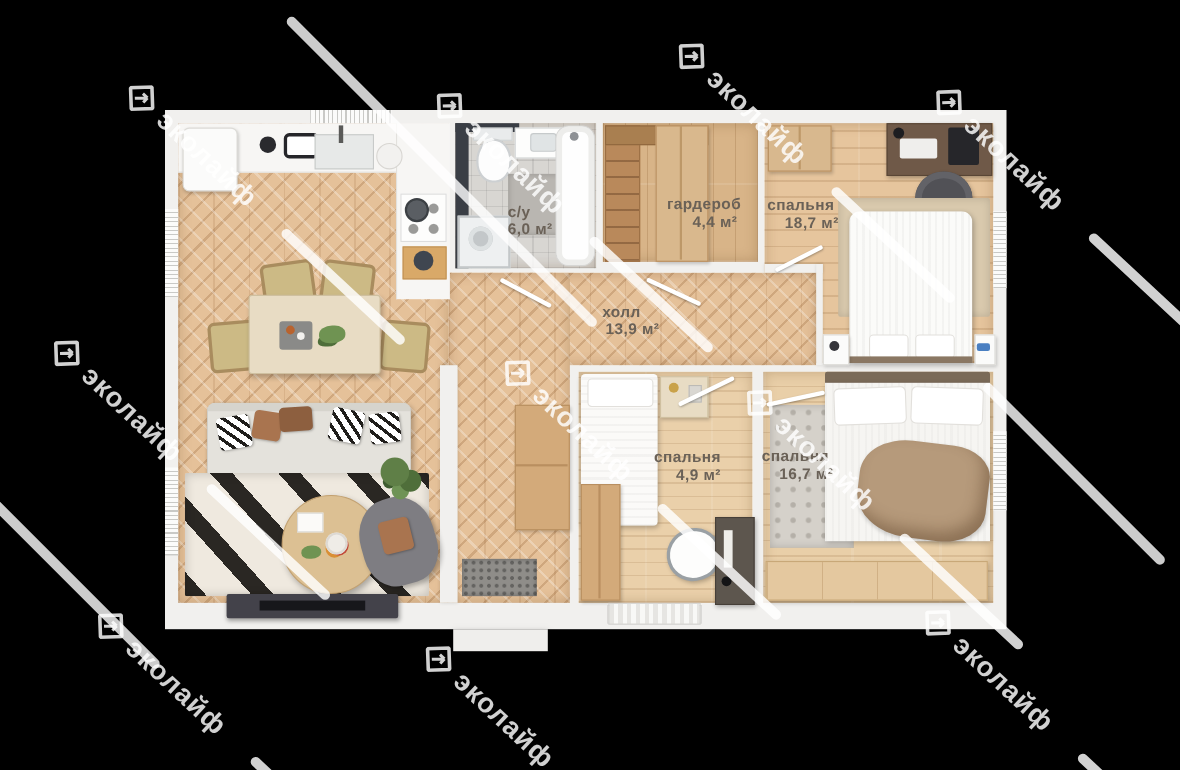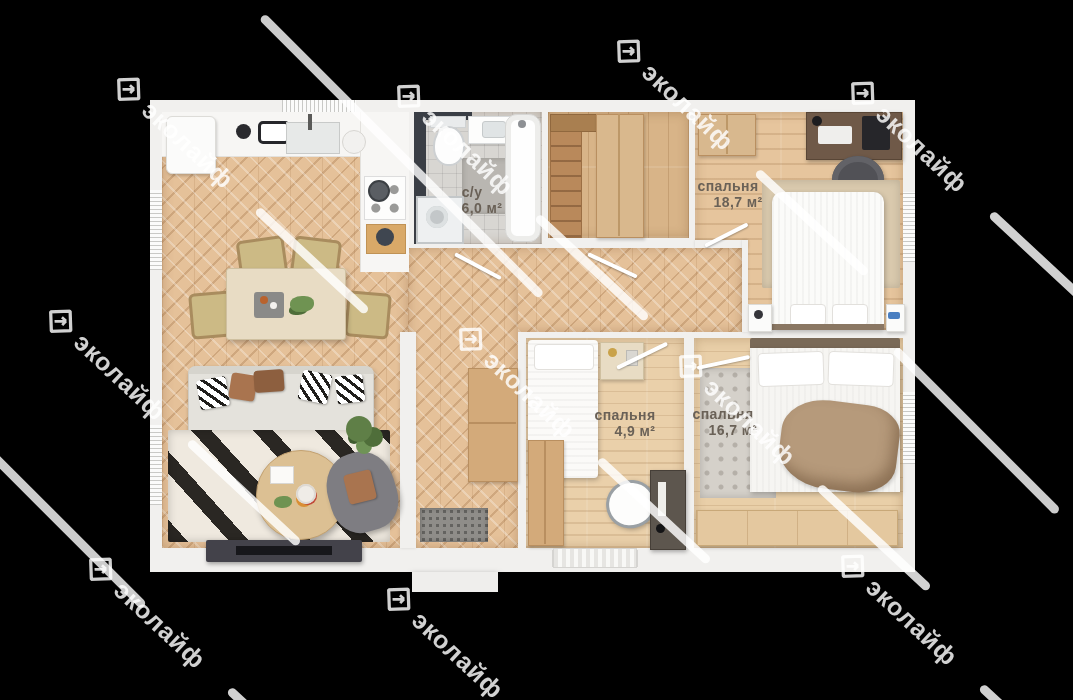--- a/index.html
+++ b/index.html
@@ -204,23 +204,31 @@
     <div class="win" style="left:753px;top:92px;width:12px;height:70px;"></div>
     <div class="win" style="left:753px;top:292px;width:12px;height:72px;"></div>
     <div class="rad" style="left:402px;top:450px;width:84px;height:15px;"></div>
     <div class="rad" style="left:404px;top:452px;width:80px;height:11px;border:none;opacity:.6;"></div>
     <div class="rad" style="left:405px;top:448px;width:82px;height:18px;left:403px;"></div>
 
     <div class="rlabel" style="left:282px;top:84px;width:80px;">
       <span>с/у</span>
       <span class="area">6,0 м²</span>
     </div>
+    <div class="rlabel" style="left:420px;top:77px;width:140px;">
+      <span>гардероб</span>
+      <span class="area">4,4 м²</span>
+    </div>
     <div class="rlabel" style="left:513px;top:78px;width:130px;">
       <span>спальня</span>
       <span class="area">18,7 м²</span>
+    </div>
+    <div class="rlabel" style="left:355px;top:175px;width:120px;">
+      <span>холл</span>
+      <span class="area">13,9 м²</span>
     </div>
     <div class="rlabel" style="left:415px;top:307px;width:120px;">
       <span>спальня</span>
       <span class="area">4,9 м²</span>
     </div>
     <div class="rlabel" style="left:513px;top:306px;width:120px;">
       <span>спальня</span>
       <span class="area">16,7 м²</span>
     </div>
   </div>

